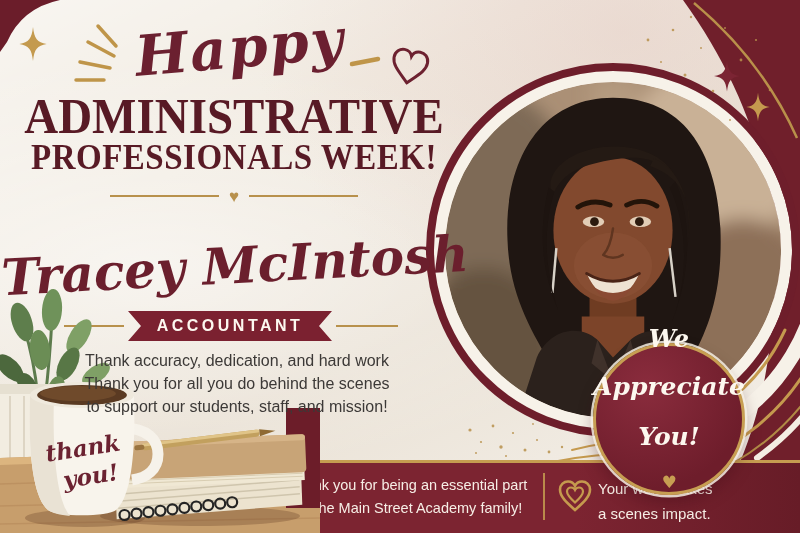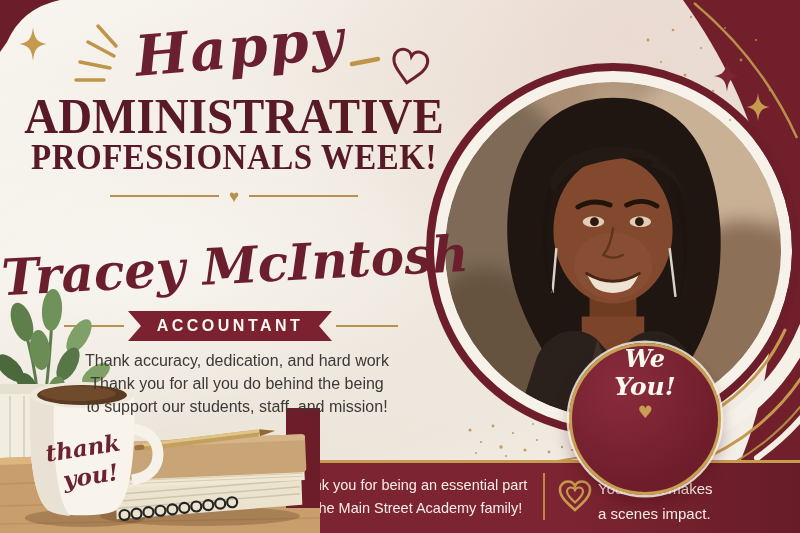--- a/index.html
+++ b/index.html
@@ -58,26 +58,26 @@
   }
 
   
   .portrait{
     position:absolute;left:445px;top:82px;width:336px;height:336px;border-radius:50%;
     overflow:hidden;z-index:2;background:#ac947d;
   }
 
   
   .badge{
-    position:absolute;left:569px;top:343px;width:146px;height:146px;border-radius:50%;z-index:5;
+    position:absolute;left:593px;top:343px;width:146px;height:146px;border-radius:50%;z-index:5;
     background:radial-gradient(circle at 35% 28%, #8a2c3d, #6e1d2b 72%);
     border:3px solid #c79e52;
     box-shadow:0 0 0 2.5px rgba(245,238,227,.85), 0 8px 16px rgba(60,10,20,.35);
-    display:flex;flex-direction:column;align-items:center;justify-content:flex-start;
-    color:#fdf8ef;font-family:"DejaVu Serif",serif;font-style:italic;font-weight:bold;
+    display:flex;flex-direction:column;align-items:center;justify-content:flex-end;
+    color:#fdf8ef;font-family:"DejaVu Serif",serif;font-style:italic;font-weight:bold;gap:20px;
   }
   .badge .b1{font-size:24px;line-height:26px;}
   .badge .b2{font-size:25px;line-height:30px;}
   .badge .b3{font-size:25px;line-height:30px;}
   .badge .bheart{font-size:17px;line-height:20px;color:#c79e52;font-style:normal;font-family:"DejaVu Sans",sans-serif;}
 
   
   .footer-bar{
     position:absolute;left:0;top:460px;width:800px;height:73px;z-index:4;
     background:linear-gradient(90deg,#661b26 0%,#7c2431 30%,#7c2431 72%,#671c27 100%);
@@ -247,21 +247,21 @@
     <span class="hline"></span>
   </div>
 
   <div class="honoree">Tracey McIntosh</div>
   <div class="ribbon">
     <span>ACCOUNTANT</span>
   </div>
 
   <div class="message">
     <div>Thank accuracy, dedication, and hard work</div>
-    <div>Thank you for all you do behind the being</div>
+    <div>Thank you for all you do behind the scenes</div>
     <div>to support our students, staff, and mission!</div>
   </div>
 
   <div class="footer-bar">
     <div class="footer-left">
       <div>Thank you for being an essential part</div>
       <div>of The Main Street Academy family!</div>
     </div>
     <div class="footer-div"></div>
     <div class="footer-heart">
@@ -271,20 +271,21 @@
       </svg>
     </div>
     <div class="footer-right">
       <div>Your work makes</div>
       <div>a scenes impact.</div>
     </div>
   </div>
 
   <div class="badge">
     <div class="b1">We</div>
+    <div class="b2">Appreciate</div>
     <div class="b3">You!</div>
     <div class="bheart">♥</div>
   </div>
 
   <svg class="desk-scene" viewBox="0 0 320 245">
 
     <g>
       <g stroke="#5d7b4d" stroke-width="3" fill="none">
         <path d="M38,110 Q34,70 24,40"></path>
           <path d="M45,112 Q50,70 52,30"></path>

